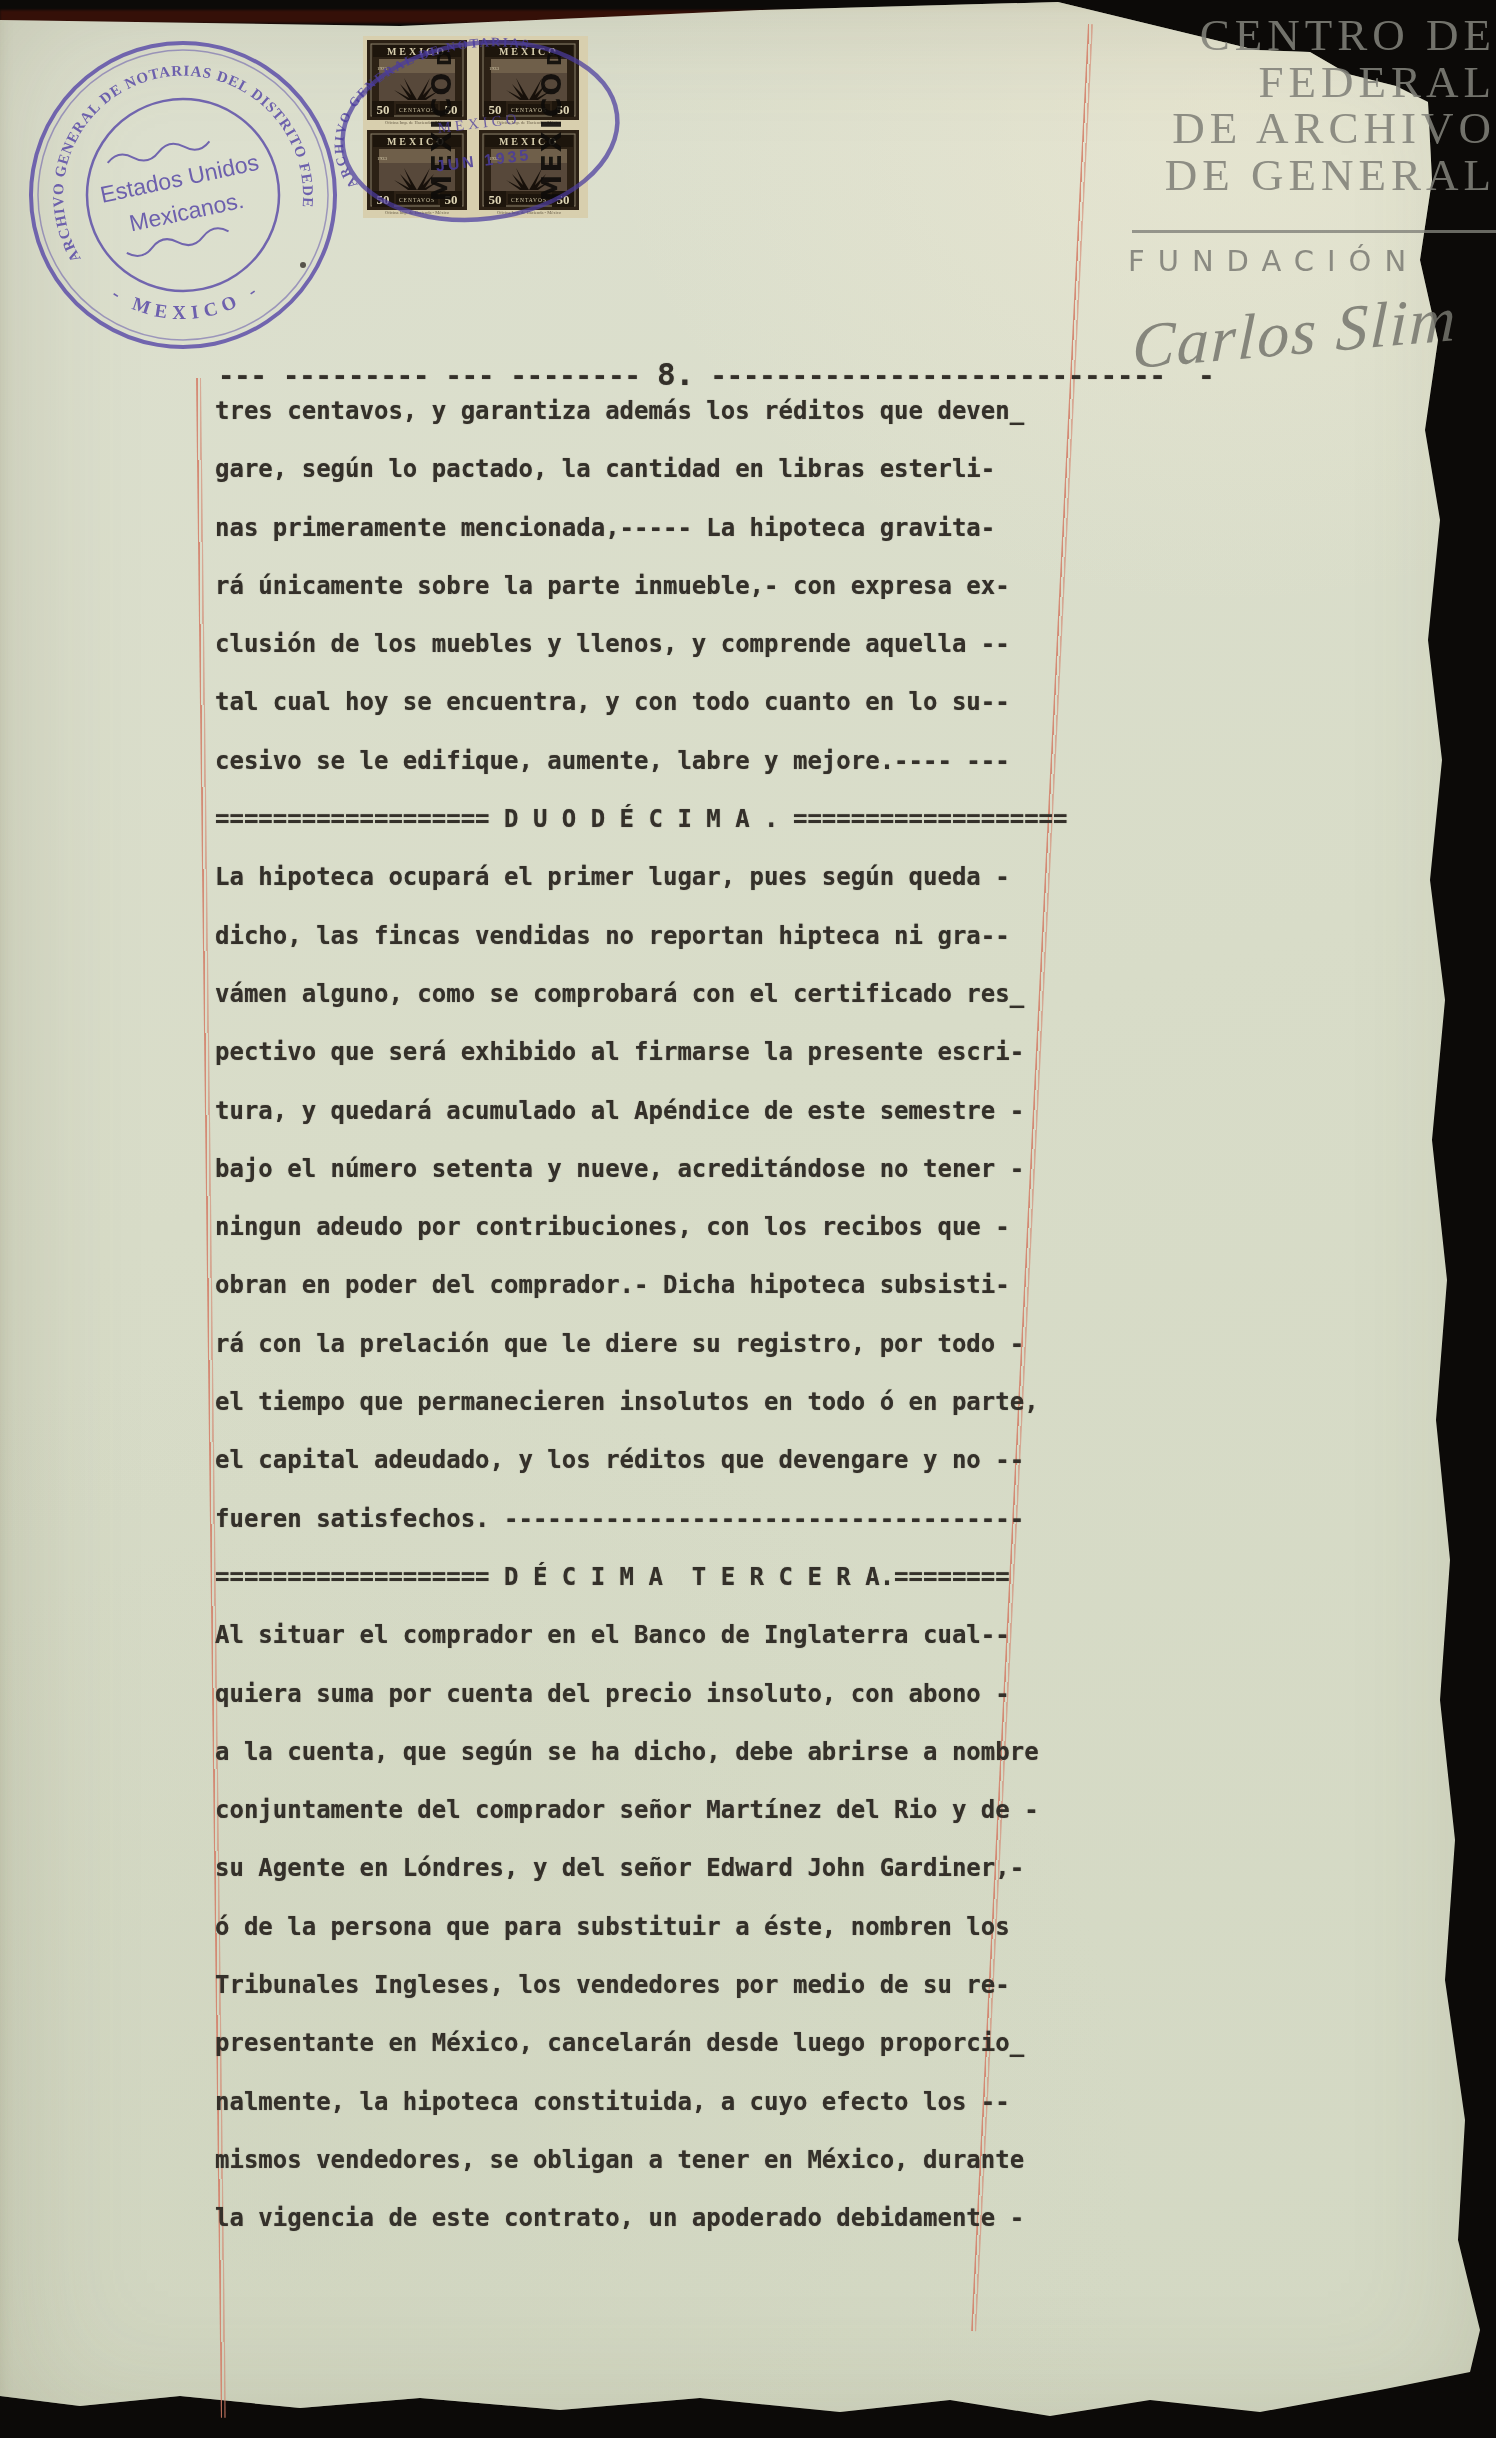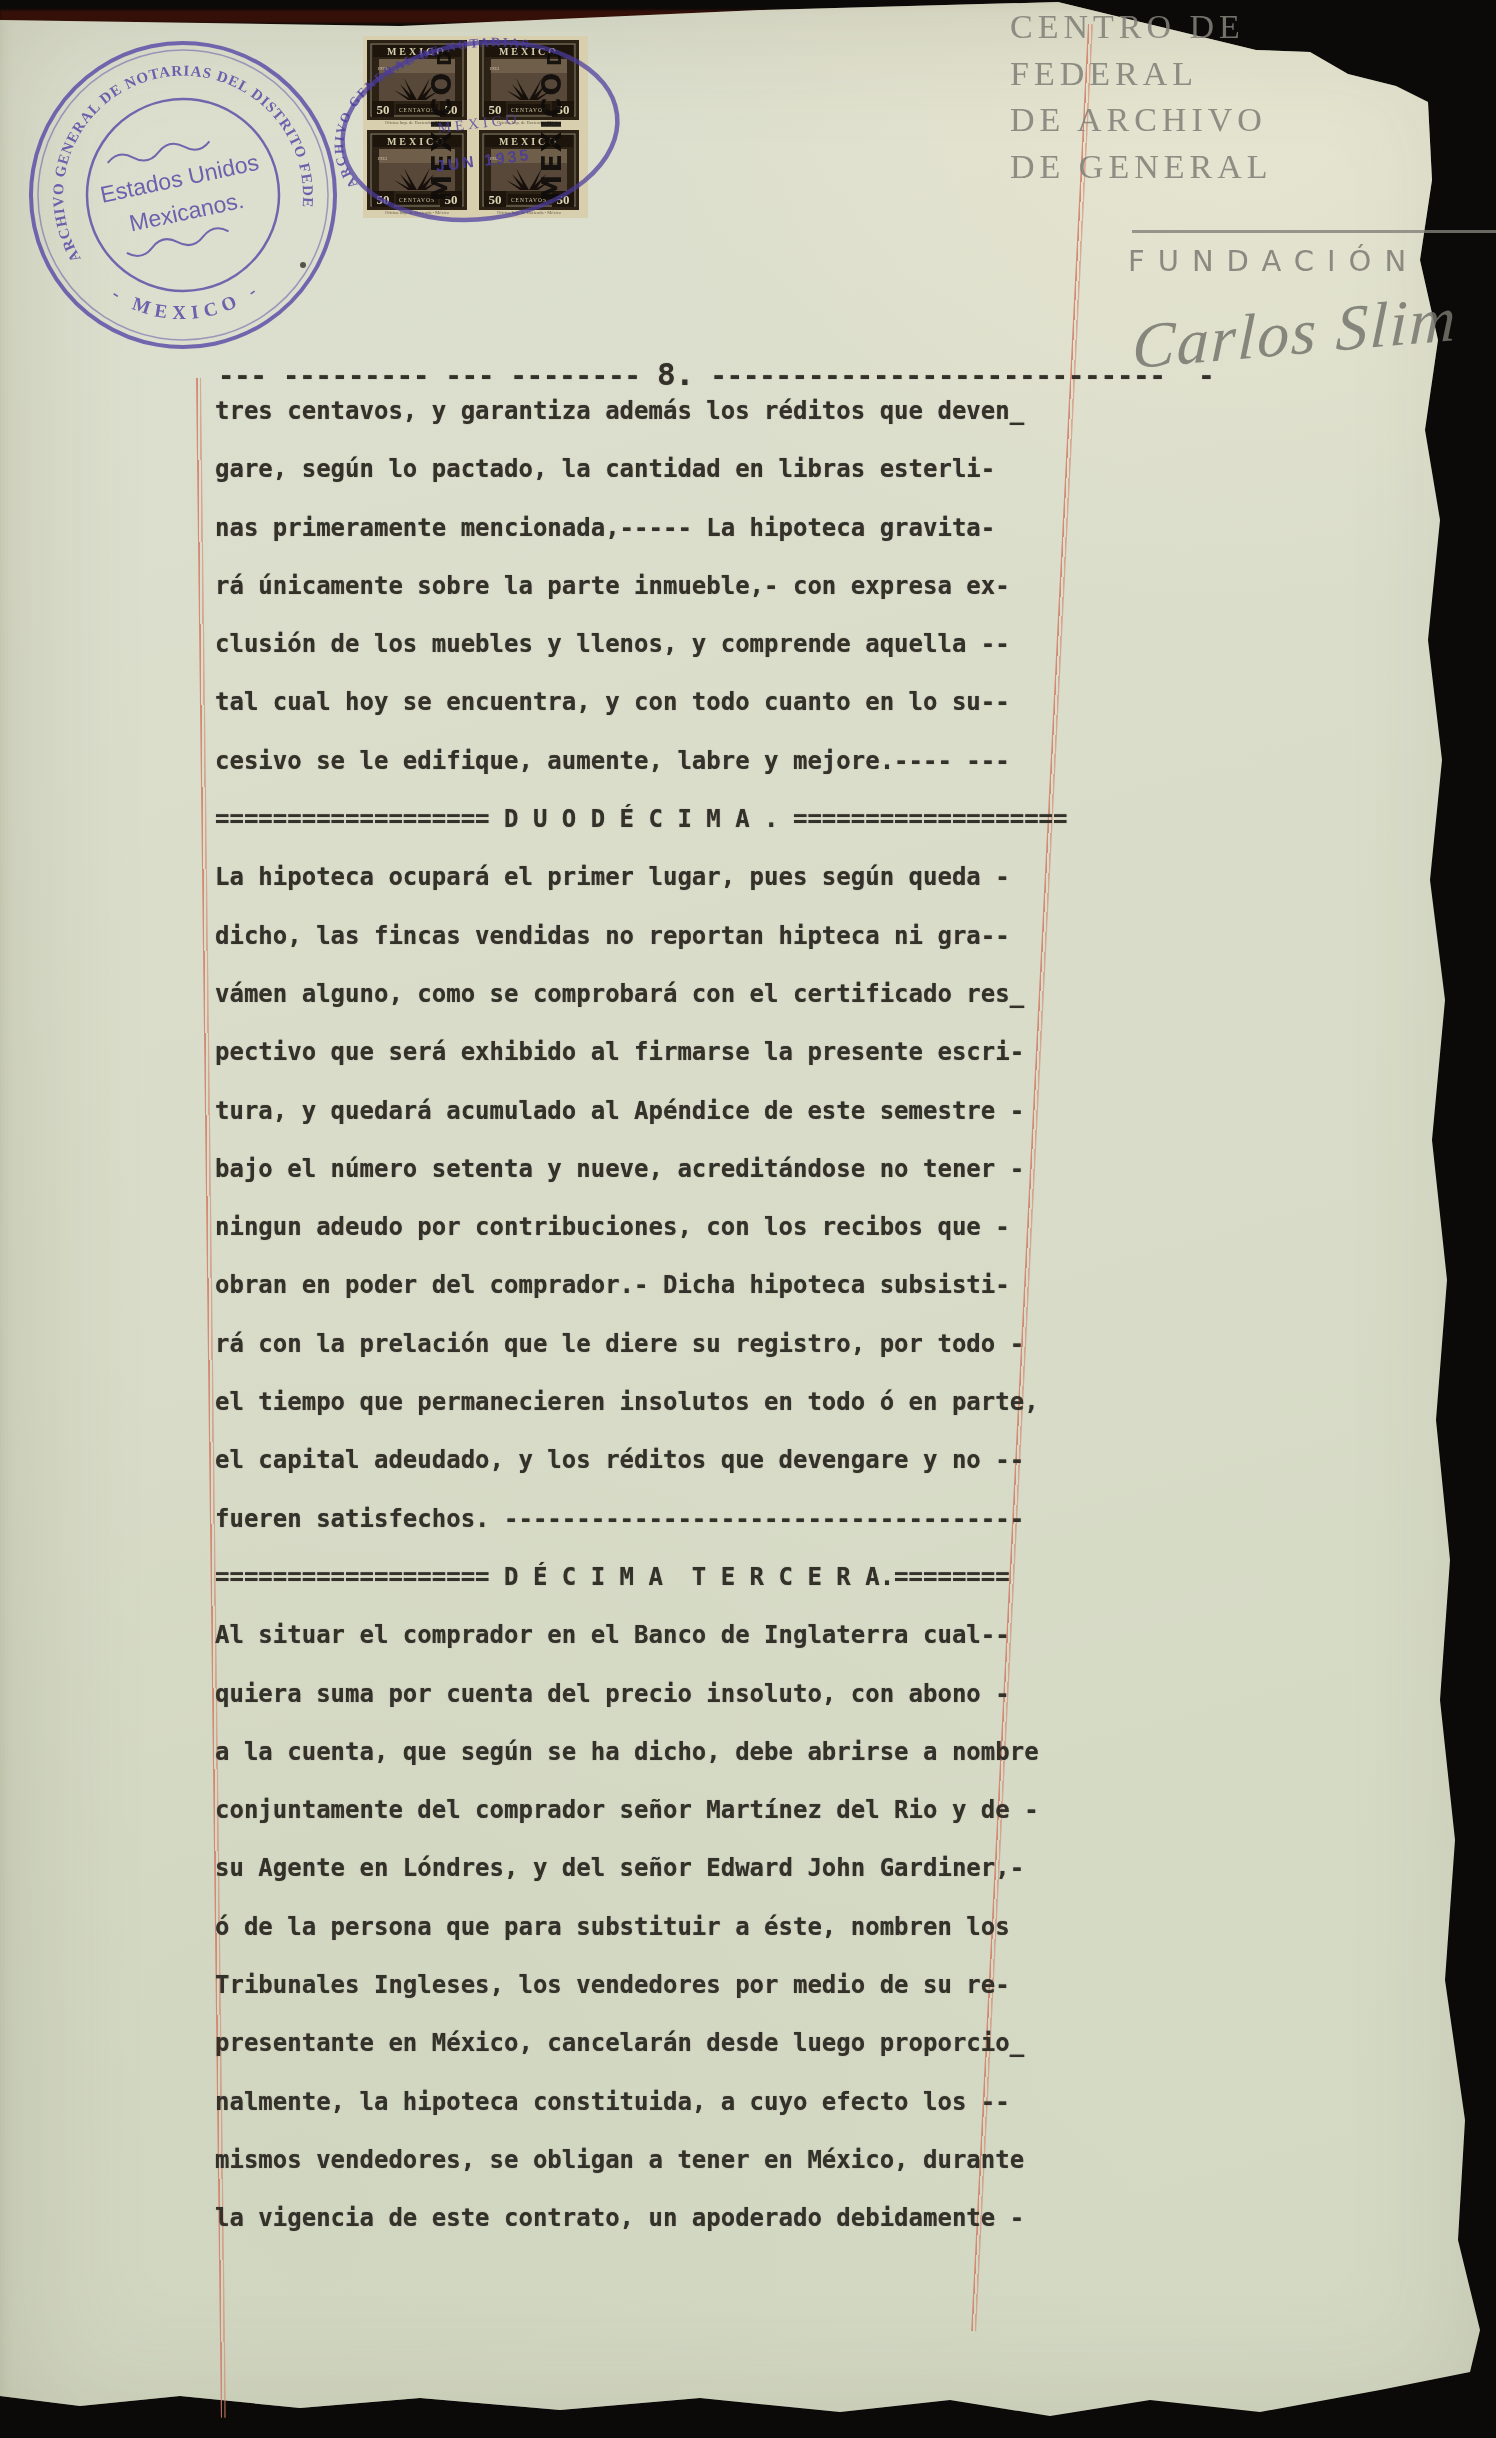--- a/index.html
+++ b/index.html
@@ -39,22 +39,22 @@
   .headerline{left:218px;top:352px;font-size:27px;line-height:44px;}
   .hnum{font-size:31px;}
   .bodytext{left:215px;top:382px;font-size:24px;line-height:58.3px;}
   .tline{height:58.3px;}
 
   
   .inksvg{position:absolute;z-index:5;}
 
   
   .wm{position:absolute;z-index:50;color:rgba(129,129,121,.88);}
-  .wm-block{left:1010px;top:4px;width:486px;text-align:left;
-    font-family:"Liberation Serif",serif;font-size:34px;line-height:46.5px;
+  .wm-block{left:1010px;top:12px;width:486px;text-align:right;
+    font-family:"Liberation Serif",serif;font-size:45px;line-height:46.5px;
     letter-spacing:5px;font-weight:normal;}
   .wm-rule{left:1132px;top:230px;width:364px;height:0;border-top:3px solid rgba(129,129,121,.8);}
   .wm-fund{left:1128px;top:244px;width:380px;font-family:"DejaVu Sans",sans-serif;
     font-size:29px;letter-spacing:13px;color:rgba(129,129,121,.9);}
   .wm-sig{left:1080px;top:296px;width:430px;text-align:center;
     font-family:"Liberation Serif",serif;font-style:italic;font-size:64px;
     letter-spacing:2px;color:rgba(117,117,109,.85);
     transform:rotate(-5deg) skewX(-7deg);}
 
   .inkdot{position:absolute;left:300px;top:262px;width:6px;height:6px;border-radius:50%;

